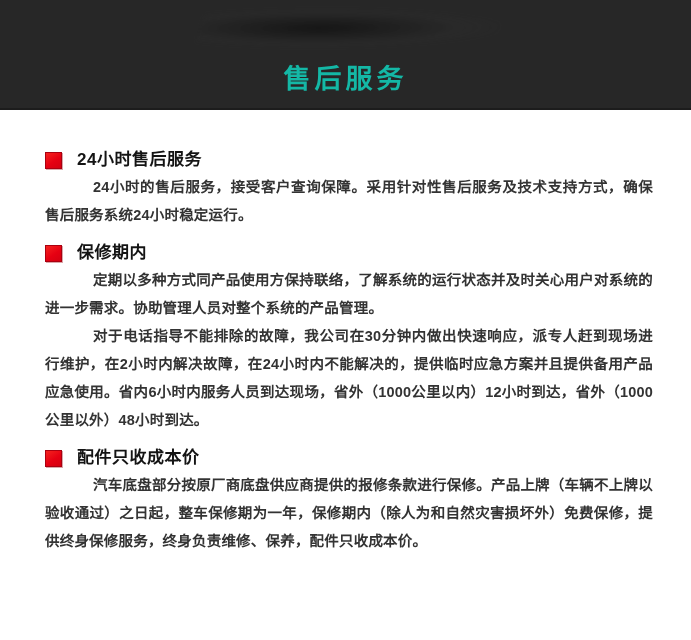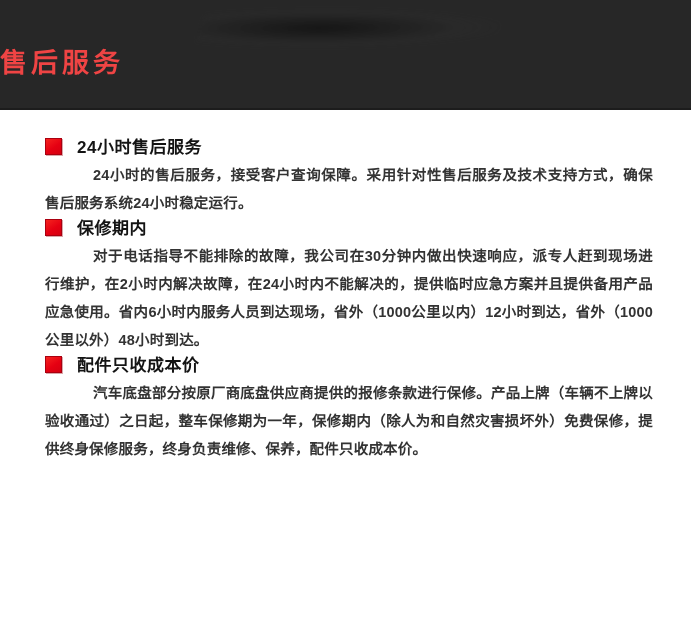--- a/index.html
+++ b/index.html
@@ -34,37 +34,37 @@
     background: radial-gradient(ellipse at 40% 50%, rgba(0,0,0,0.45), rgba(60,60,60,0.10) 55%, transparent 75%);
     filter: blur(2px);
     transform: skewX(-18deg);
     pointer-events: none;
   }
   .banner-title {
     position: absolute;
     left: 0;
     right: 0;
     top: 48px;
-    margin: 0;
-    text-align: left;
-    color: #ef4444;
+    margin: 16px;
+    text-align: center;
+    color: #14b8a6;
     font-size: 27px;
     font-weight: bold;
     letter-spacing: 4px;
     line-height: 30px;
   }
   
   .content {
     padding: 26px 38px 0 45px;
   }
   .content section { margin: 0; }
   .heading-row {
     display: flex;
-    align-items: flex-start;
-    margin: 2px 0 3px 0;
+    align-items: center;
+    margin: 14px 0 3px 0;
     height: 20px;
   }
   .bullet {
     width: 17px;
     height: 17px;
     margin-right: 15px;
     background: linear-gradient(145deg, #f5231f 0%, #e60012 55%, #d40010 100%);
     border: 1px solid #aa0010;
     box-sizing: border-box;
     box-shadow: 1px 1px 0 rgba(150,0,10,0.35);
@@ -108,20 +108,21 @@
         <h2>24小时售后服务</h2>
       </div>
       <p>24小时的售后服务，接受客户查询保障。采用针对性售后服务及技术支持方式，确保售后服务系统24小时稳定运行。</p>
     </section>
 
     <section>
       <div class="heading-row">
         <span class="bullet"></span>
         <h2>保修期内</h2>
       </div>
+      <p>定期以多种方式同产品使用方保持联络，了解系统的运行状态并及时关心用户对系统的进一步需求。协助管理人员对整个系统的产品管理。</p>
     </section>
 
     <section>
       <p>对于电话指导不能排除的故障，我公司在30分钟内做出快速响应，派专人赶到现场进行维护，在2小时内解决故障，在24小时内不能解决的，提供临时应急方案并且提供备用产品应急使用。省内6小时内服务人员到达现场，省外（1000公里以内）12小时到达，省外（1000公里以外）48小时到达。</p>
     </section>
 
     <section>
       <div class="heading-row">
         <span class="bullet"></span>
         <h2>配件只收成本价</h2>

